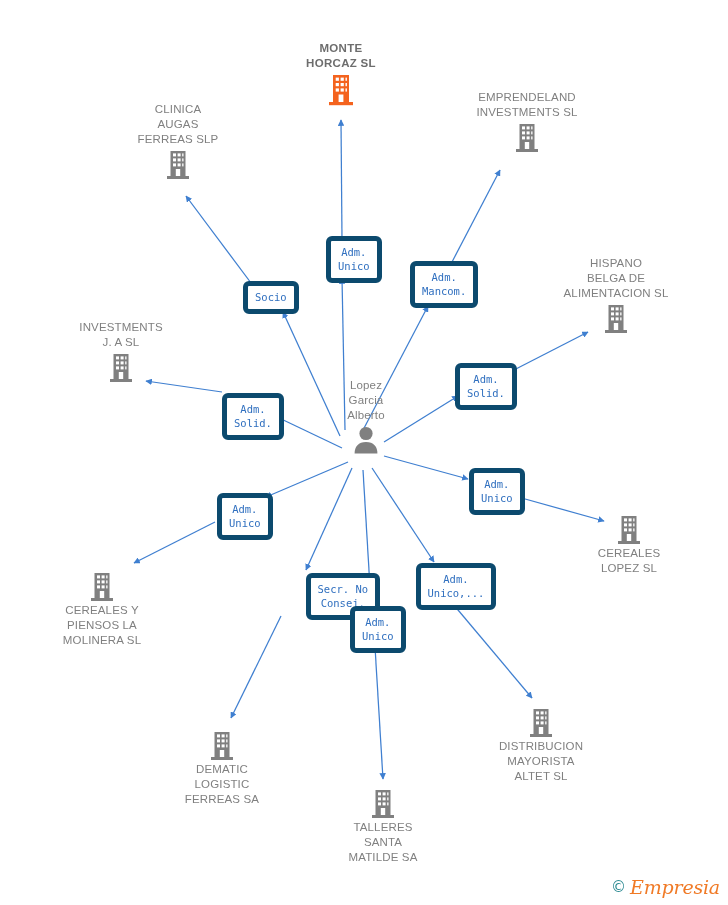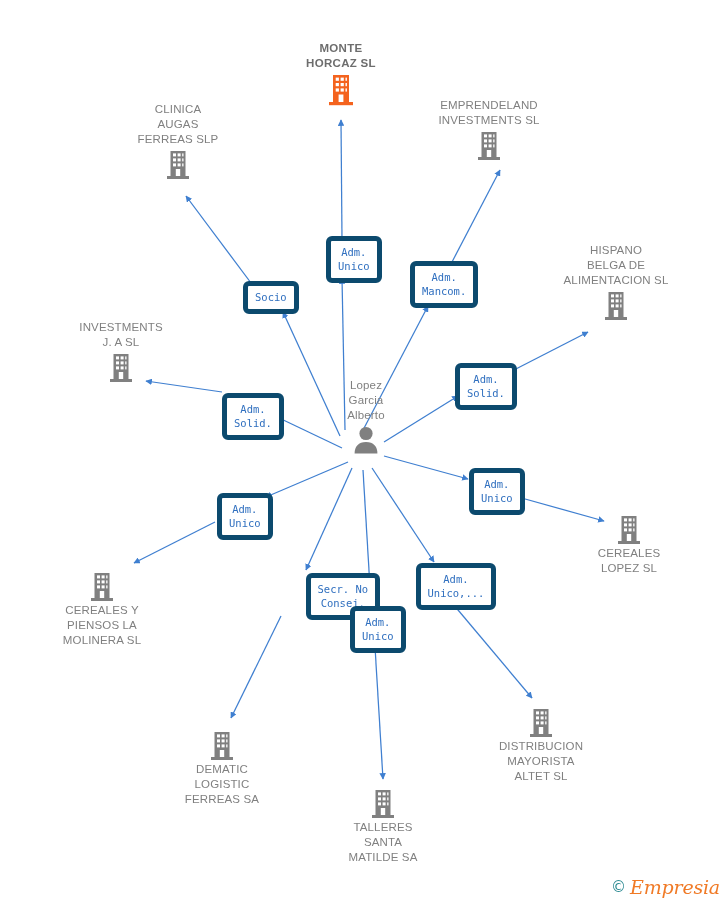--- a/index.html
+++ b/index.html
@@ -190,41 +190,41 @@
               <rect x="8" y="9.4" width="3" height="3"></rect>
               <rect x="12.6" y="9.4" width="3" height="3"></rect>
               <rect x="17.2" y="9.4" width="1.3" height="3"></rect>
               <rect x="8" y="14.4" width="3" height="3"></rect>
               <rect x="12.6" y="14.4" width="3" height="3"></rect>
               <rect x="17.2" y="14.4" width="1.3" height="3"></rect>
               <rect x="10.8" y="20" width="4.4" height="7"></rect>
             </g>
           </svg></div>
       </div>
-      <div class="node label-above" style="left: 489px; top: 90px; margin-top: 8px;">
+      <div class="node label-above" style="left: 527px; top: 90px;">
         <div class="label">EMPRENDELAND
 INVESTMENTS SL</div>
         <div class="glyph"><svg width="26" height="32" viewBox="0 0 26 32" xmlns="http://www.w3.org/2000/svg">
             <rect x="5.5" y="2" width="15" height="25" fill="#808080"></rect>
             <rect x="2" y="27" width="22" height="3" fill="#808080"></rect>
             <g fill="#ffffff">
               <rect x="8" y="4.4" width="3" height="3"></rect>
               <rect x="12.6" y="4.4" width="3" height="3"></rect>
               <rect x="17.2" y="4.4" width="1.3" height="3"></rect>
               <rect x="8" y="9.4" width="3" height="3"></rect>
               <rect x="12.6" y="9.4" width="3" height="3"></rect>
               <rect x="17.2" y="9.4" width="1.3" height="3"></rect>
               <rect x="8" y="14.4" width="3" height="3"></rect>
               <rect x="12.6" y="14.4" width="3" height="3"></rect>
               <rect x="17.2" y="14.4" width="1.3" height="3"></rect>
               <rect x="10.8" y="20" width="4.4" height="7"></rect>
             </g>
           </svg></div>
       </div>
-      <div class="node label-above" style="left: 616px; top: 243px;">
+      <div class="node label-above" style="left: 616px; top: 256px;">
         <div class="label">HISPANO
 BELGA DE
 ALIMENTACION SL</div>
         <div class="glyph"><svg width="26" height="32" viewBox="0 0 26 32" xmlns="http://www.w3.org/2000/svg">
             <rect x="5.5" y="2" width="15" height="25" fill="#808080"></rect>
             <rect x="2" y="27" width="22" height="3" fill="#808080"></rect>
             <g fill="#ffffff">
               <rect x="8" y="4.4" width="3" height="3"></rect>
               <rect x="12.6" y="4.4" width="3" height="3"></rect>
               <rect x="17.2" y="4.4" width="1.3" height="3"></rect>

